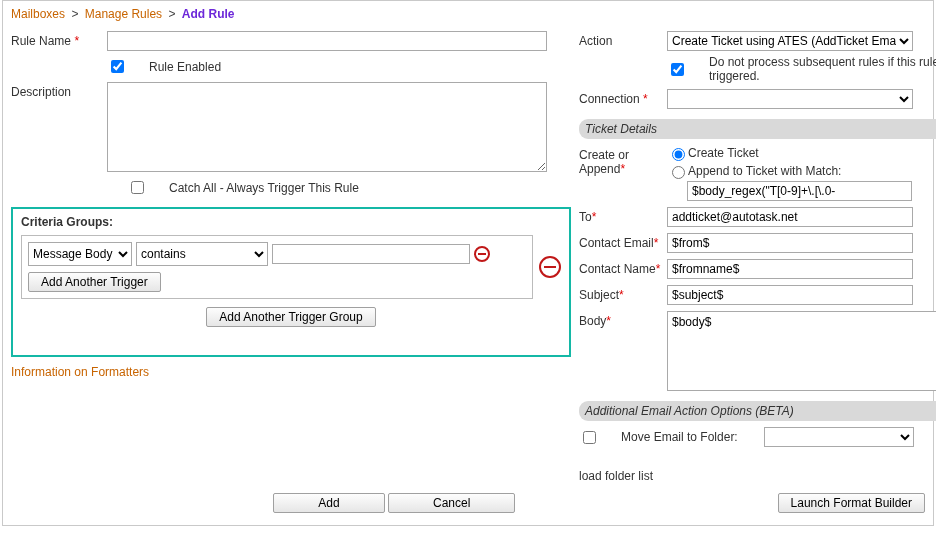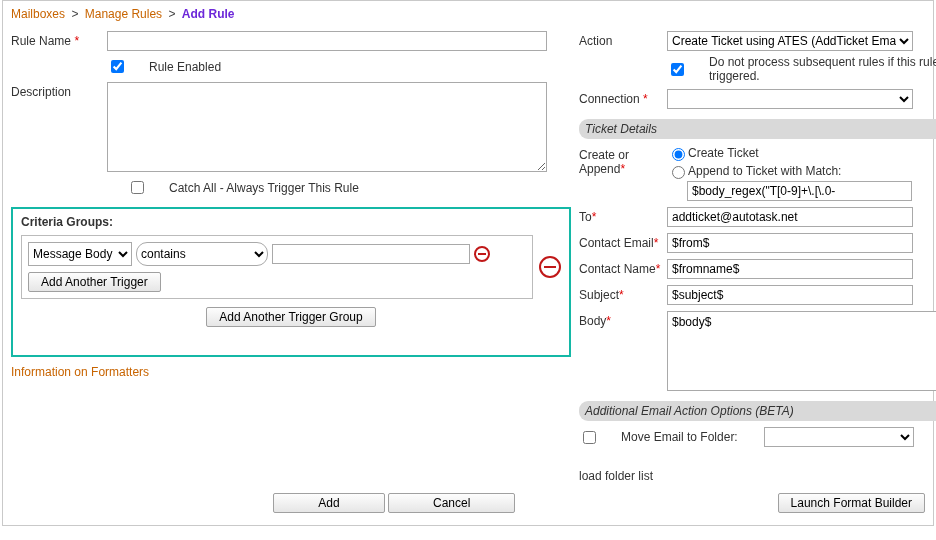--- a/index.html
+++ b/index.html
@@ -89,21 +89,21 @@
 
   .criteria-inner-row { display: flex; align-items: center; gap: 6px; }
   .criteria-box {
     border: 1px solid #bbb;
     padding: 6px;
     flex: 1 1 auto;
   }
   .criteria-line { display: flex; align-items: center; gap: 4px; }
   .criteria-line select { height: 24px; }
   .criteria-line .field-sel { width: 104px; }
-  .criteria-line .op-sel    { width: 132px; border-radius: 11px; }
+  .criteria-line .op-sel    { width: 132px; }
   .criteria-line .val-input { flex: 0 0 198px; }
 
   .minus-icon {
     display: inline-block;
     width: 16px; height: 16px;
     border: 2px solid #c01818;
     border-radius: 50%;
     position: relative;
     box-sizing: border-box;
   }

